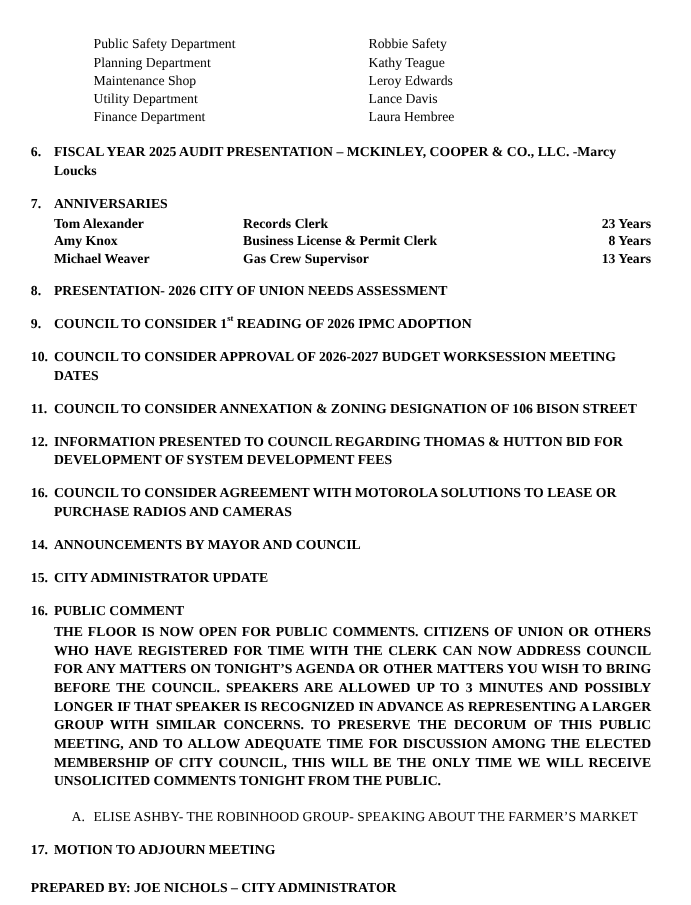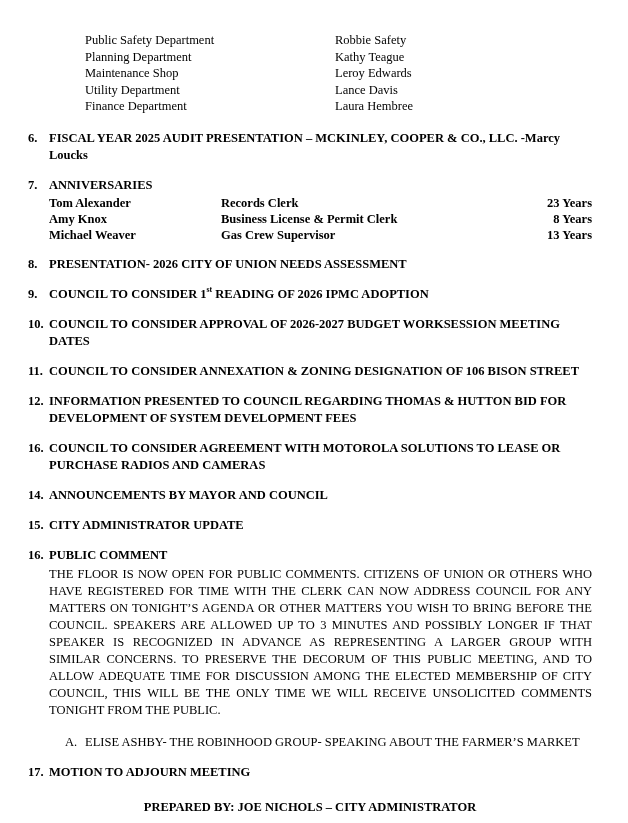--- a/index.html
+++ b/index.html
@@ -30,37 +30,37 @@
 
   
   .ann-table { margin-top: 1px; }
   .ann-row { display: flex; line-height: 16px; font-weight: bold; }
   .ann-name { width: 172px; }
   .ann-title { flex: 1; }
   .ann-years { width: 64px; text-align: right; }
 
   
   .pc-body {
-    font-weight: normal;
+    font-weight: bold;
     text-align: justify;
     line-height: 17px;
     margin-top: 2px;
   }
   .sub-item {
     display: flex;
     font-weight: normal;
     margin-top: 15px;
     line-height: 17px;
   }
   .sub-item-label { width: 20px; flex-shrink: 0; margin-left: 16px; }
 
   
   .prepared {
     font-weight: bold;
-    text-align: center;
+    text-align: left;
     line-height: 17px;
     margin-top: 18px;
   }
 </style>
 </head>
 <body>
 
 <div class="page">
 
   <div class="dept-list">

